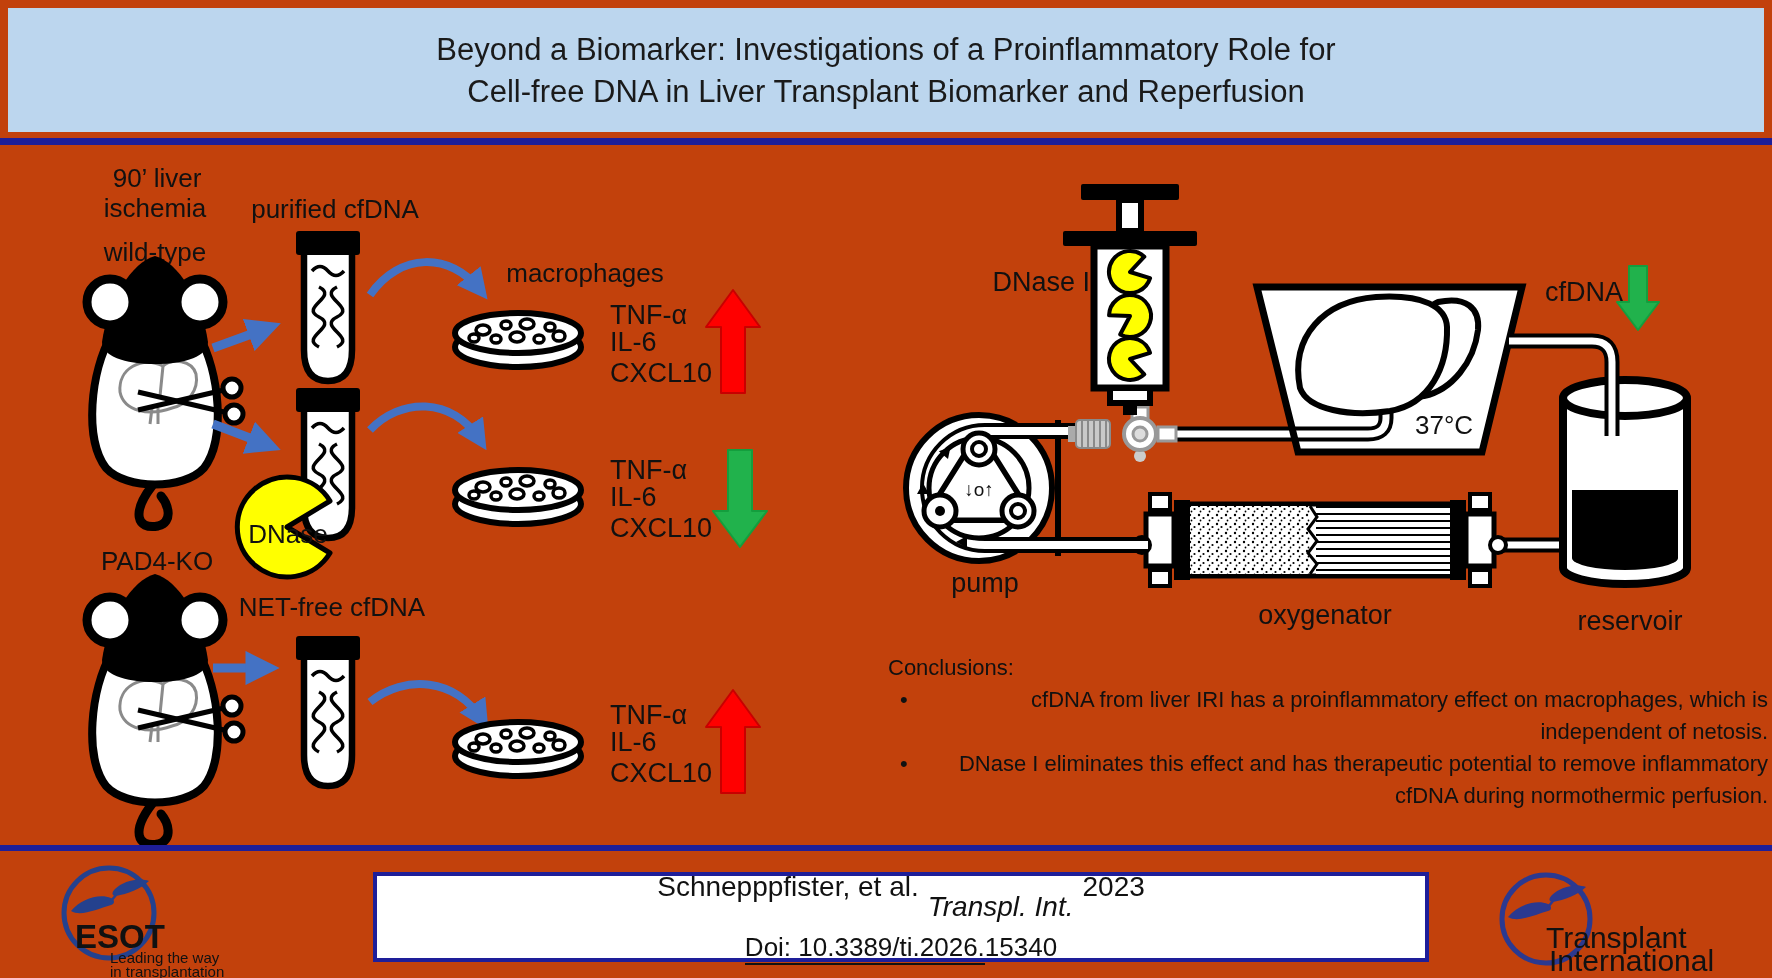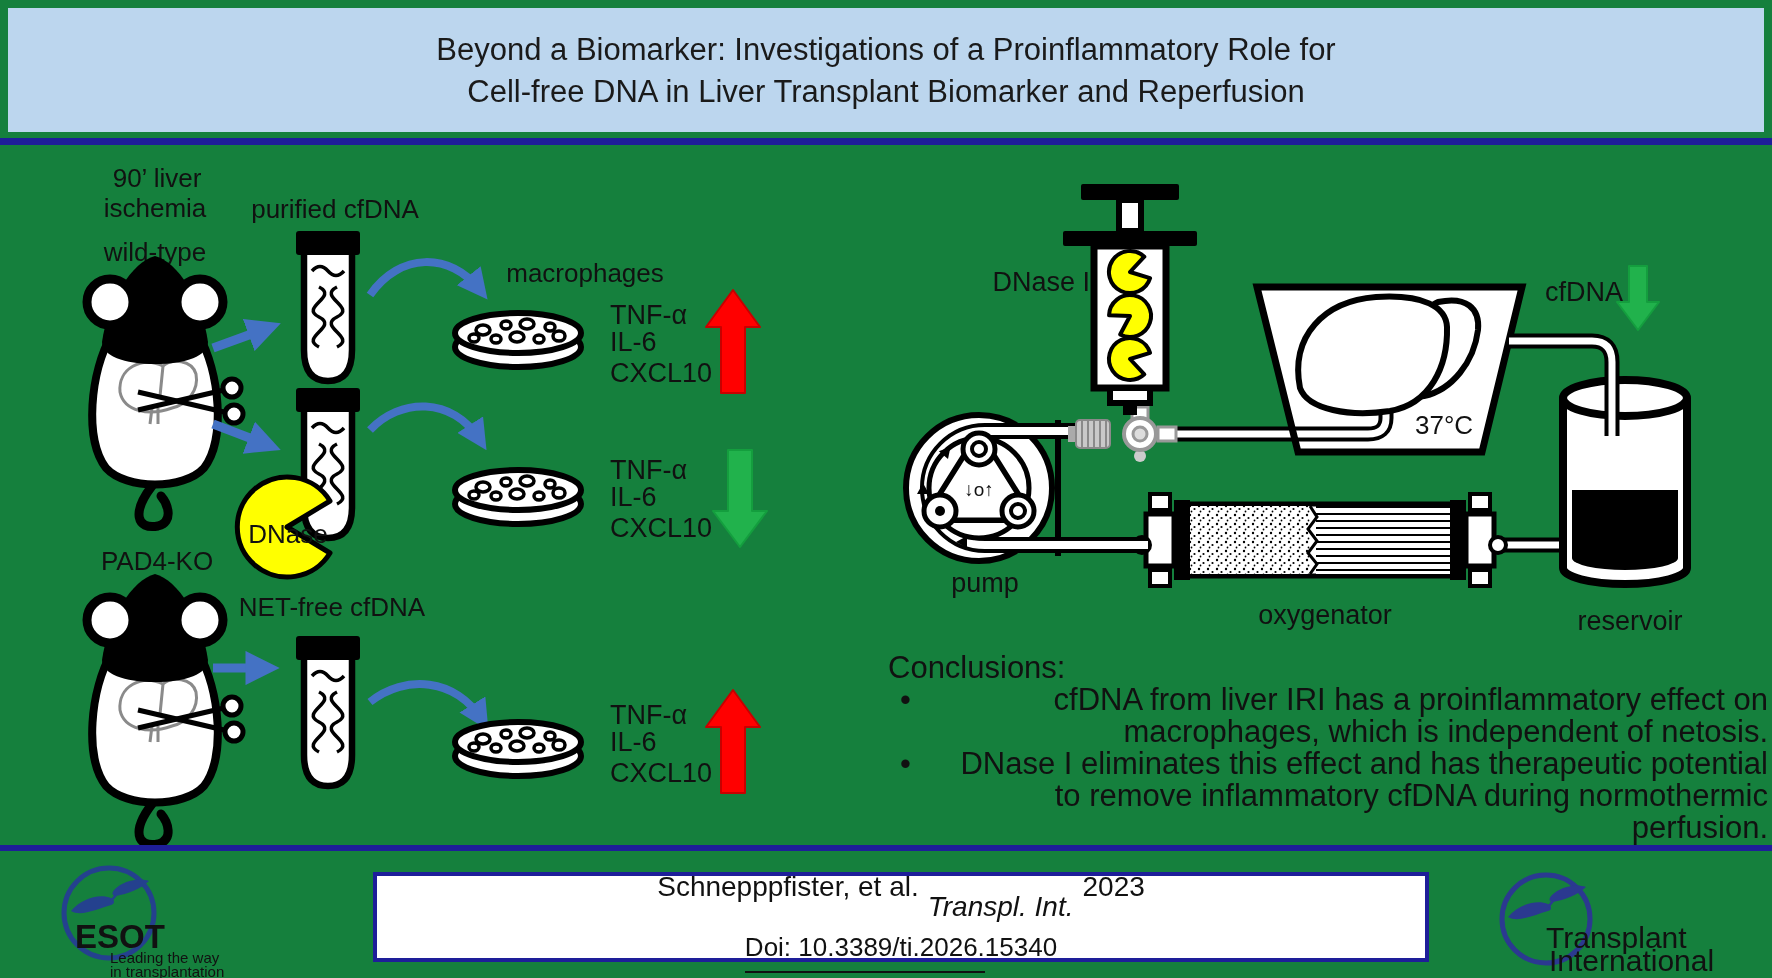--- a/index.html
+++ b/index.html
@@ -1,36 +1,36 @@
 <!DOCTYPE html>
 <html><head>
 <meta charset="utf-8">
 <style>
   html,body{margin:0;padding:0;background:#fff;}
-  .page{position:relative;width:1772px;height:978px;background:#15803d;overflow:hidden;
+  .page{position:relative;width:1772px;height:978px;background:#c2410c;overflow:hidden;
         font-family:"Liberation Sans",sans-serif;color:#111;}
   .header{position:absolute;left:8px;top:8px;width:1756px;height:124px;background:#BCD6EE;
           text-align:center;font-size:31px;line-height:42px;padding-top:21px;box-sizing:border-box;color:#1a1a1a;}
   .rule{position:absolute;left:0;width:1772px;background:#1E1E99;}
   .rule-top{top:138px;height:7px;}
   .rule-bottom{top:845px;height:6px;}
   .diagram{position:absolute;left:0;top:0;}
   svg text{font-family:"Liberation Sans",sans-serif;fill:#111;}
   .t26{font-size:26px;} .t27{font-size:27px;}
-  .conclusions{position:absolute;left:888px;top:652px;width:880px;font-size:31px;line-height:32px;color:#111;}
+  .conclusions{position:absolute;left:888px;top:652px;width:880px;font-size:22px;line-height:32px;color:#111;}
   .bullet-row{display:flex;}
   .bullet{width:46px;flex:none;padding-left:12px;box-sizing:border-box;}
   .bullet-text{flex:1;text-align:right;}
   .citation-box{position:absolute;left:373px;top:872px;width:1056px;height:90px;border:4px solid #1E1E99;
                 box-sizing:border-box;display:flex;flex-direction:column;align-items:center;justify-content:center;
                 gap:9px;font-size:28px;background:#fff;}
   .cit-line1{display:flex;gap:9px;}
   .cit-journal{font-style:italic;margin-top:20px;}
   .doi{font-size:26px;}
-  .doi-u{border-bottom:2px solid #111;padding-bottom:9px;}
+  .doi-u{border-bottom:2px solid #111;padding-bottom:1px;}
   .logo{position:absolute;}
 </style>
 </head>
 <body>
 
 <div class="page">
 
   <div class="header">
     <div>Beyond a Biomarker: Investigations of a Proinflammatory Role for</div>
     <div>Cell-free DNA in Liver Transplant Biomarker and Reperfusion</div>

